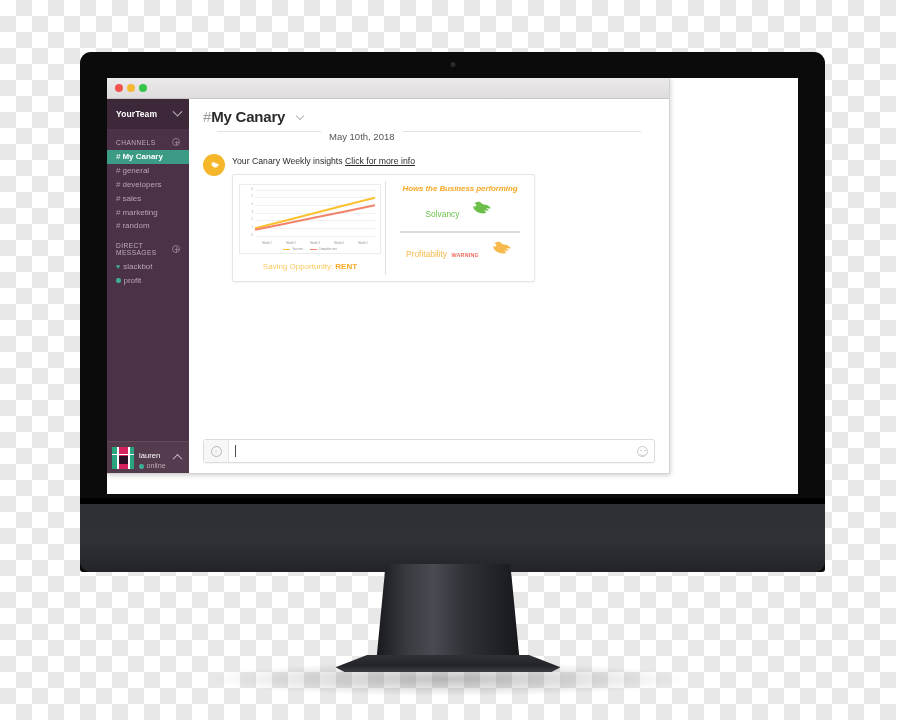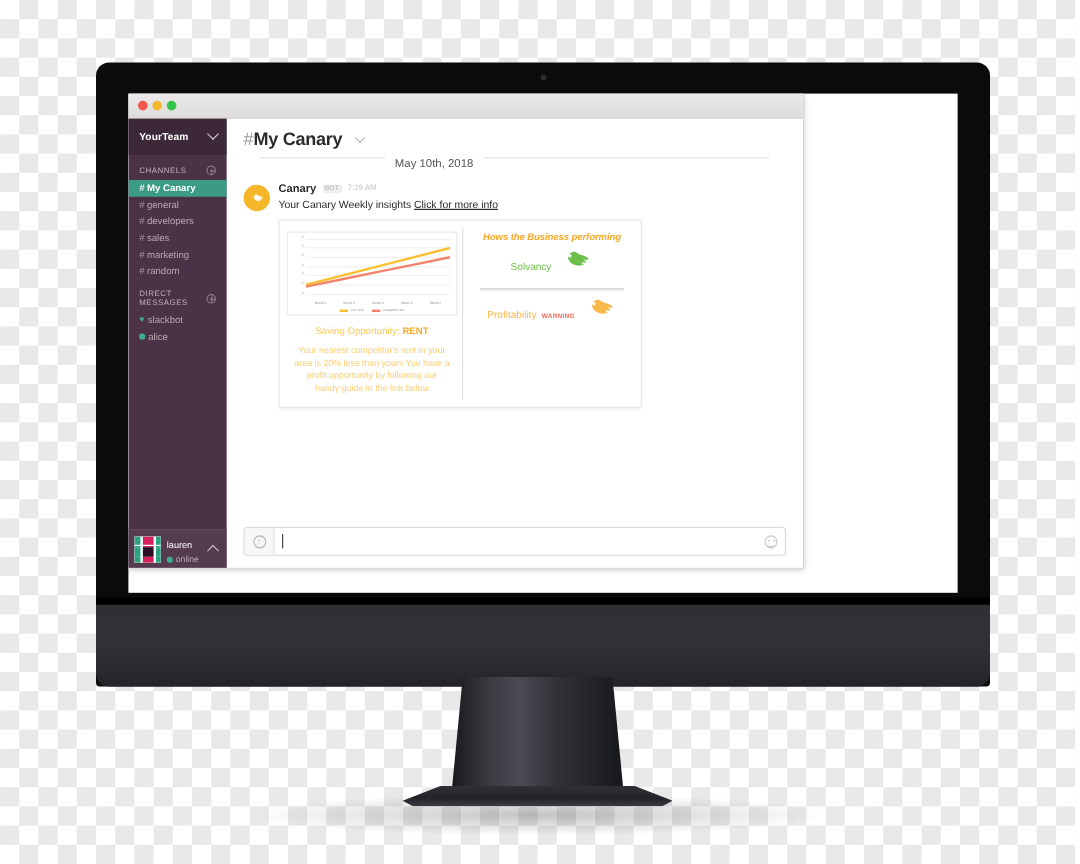--- a/index.html
+++ b/index.html
@@ -288,21 +288,21 @@
               <span>DIRECT MESSAGES</span>
               <span class="plus"></span>
             </div>
 
             <div class="dm">
               <span class="heart">♥</span>
               <span>slackbot</span>
             </div>
             <div class="dm">
               <span class="pres"></span>
-              <span>alice</span>
+              <span>profit</span>
             </div>
 
             <div class="spacer"></div>
 
             <div class="me">
               <span class="avatar-plaid">
                 <i style="left:0;top:0;width:7px;height:9px;background:#2aa37f;"></i>
                 <i style="left:7px;top:0;width:11px;height:9px;background:#d6215f;"></i>
                 <i style="left:18px;top:0;width:4px;height:9px;background:#2aa37f;"></i>
                 <i style="left:0;top:9px;width:7px;height:8px;background:#2aa37f;"></i>
@@ -344,25 +344,20 @@
               <div class="msg">
 
                 <span class="bot-av">
                   <svg width="15" height="15" viewBox="0 0 24 24" aria-hidden="true">
                     <path fill="#ffffff" d="M7.6 7.2c1.6-1.3 4.1-1.1 5.3.5.9 1.2 2.5 1.1 3.9 1.5 1.3.4 2.3 1.2 2.7 2.2-1.4.2-2.4.1-3.3-.2.7.7 1.3 1.3 2.3 1.7-1.3.5-2.5.4-3.6 0 .4.7.9 1.2 1.6 1.7-2.3.9-5.2.6-7.2-.9-2-1.5-2.8-4.3-1.7-6.5z"></path>
                     <circle cx="8.1" cy="7.9" r="0.95" fill="#f5b62a"></circle>
                   </svg>
                 </span>
 
                 <div class="msg-col">
-                  <div class="msg-head">
-                    <span class="msg-author">Canary</span>
-                    <span class="botbadge">BOT</span>
-                    <span class="msg-time">7:29 AM</span>
-                  </div>
                   <div class="msg-text"><span>Your Canary Weekly insights </span><a href="#">Click for more info</a></div>
 
                   <div class="card">
 
                     <div class="card-left">
 
                       <div class="plot-box">
                         <div class="plot-inner">
                           <div class="plot-area">
                             <div class="gl" style="top:0%;">
@@ -406,21 +401,20 @@
                           </span>
                           <span class="lg">
                             <i style="background:#F1836B;"></i>
                             <span>Competitor rent</span>
                           </span>
                         </div>
                       </div>
 
                       <div class="saving"><span>Saving Opportunity: </span><b>RENT</b></div>
 
-                      <div class="blurb">Your nearest competitor's rent in your area is 20% less than yours You have a profit opportunity by following our handy guide in the link below</div>
                     </div>
 
                     <div class="card-right">
                       <div class="perf-title">Hows the Business performing</div>
 
                       <div class="metric">
                         <span class="metric-lbl">
                           <span class="metric-name">Solvancy</span>
                         </span>
                         <span>

